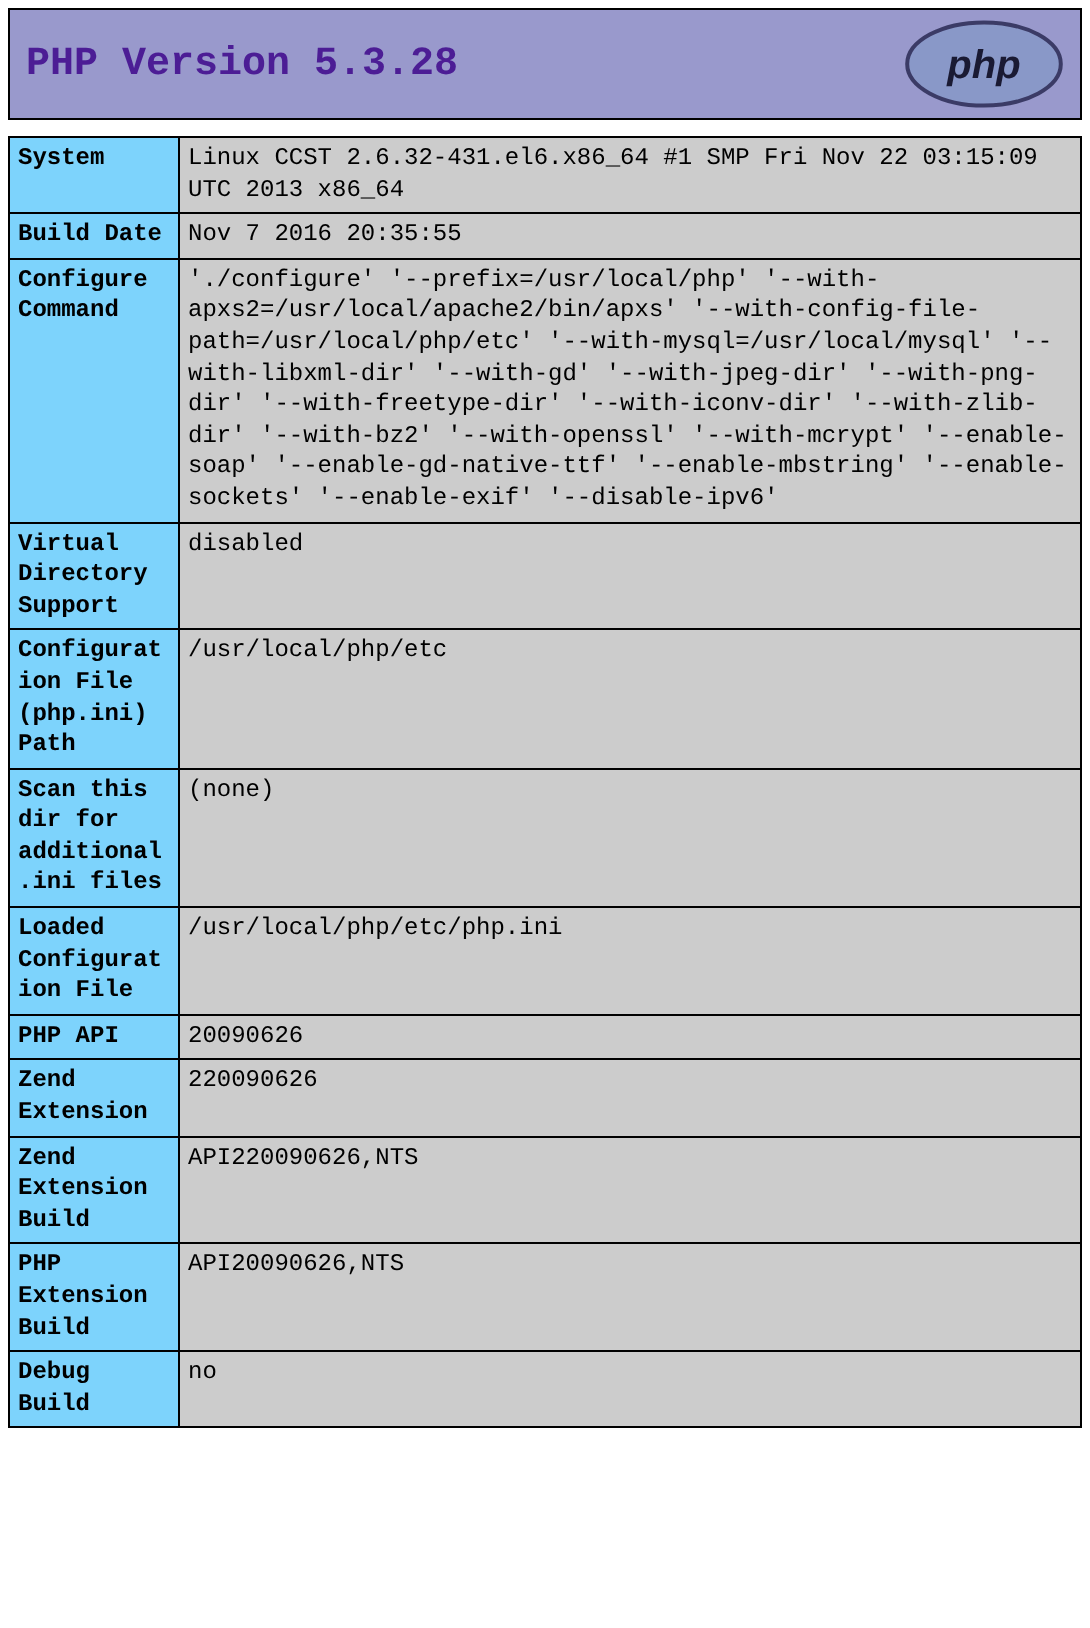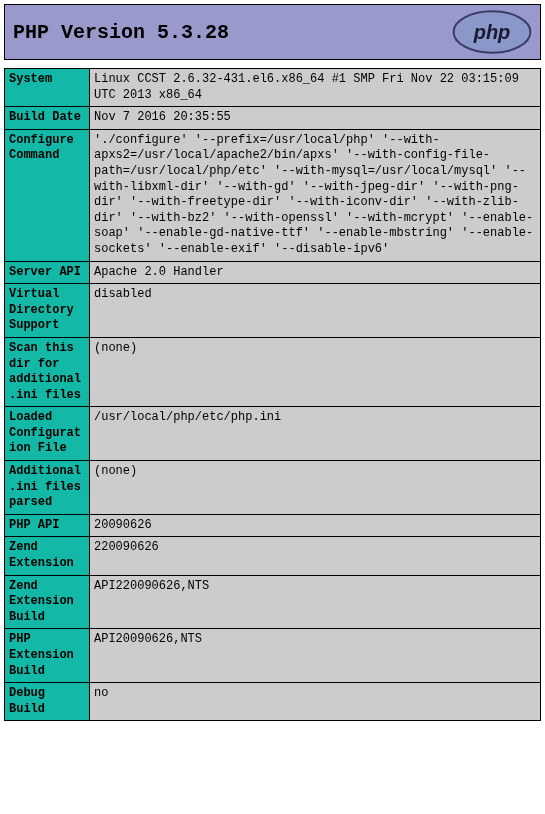--- a/index.html
+++ b/index.html
@@ -21,21 +21,21 @@
     align-items: center;
     justify-content: space-between;
     height: 56px;
     box-sizing: border-box;
   }
   .header h1 {
     font-size: 20px;
     font-weight: bold;
     margin: 0;
     font-family: "Bitstream Vera Sans Mono", "Courier New", monospace;
-    color: #000000;
+    color: #4c1d95;
   }
   .logo {
     width: 80px;
     height: 44px;
     display: flex;
     align-items: center;
     justify-content: flex-end;
   }
   table.info {
     border-collapse: collapse;
@@ -46,21 +46,21 @@
     border: 1px solid #000;
     padding: 3px 4px;
     text-align: left;
     vertical-align: top;
     word-wrap: break-word;
     font-family: "Bitstream Vera Sans Mono", "Courier New", monospace;
     font-size: 12px;
     line-height: 1.3;
   }
   table.info th {
-    background: #14b8a6;
+    background: #7dd3fc;
     font-weight: bold;
     width: 76px;
   }
   table.info td {
     background: #cccccc;
   }
 </style>
 </head>
 <body>
 
@@ -82,38 +82,34 @@
       </tr>
       <tr>
         <th>Build Date</th>
         <td>Nov 7 2016 20:35:55</td>
       </tr>
       <tr>
         <th>Configure Command</th>
         <td>'./configure' '--prefix=/usr/local/php' '--with-apxs2=/usr/local/apache2/bin/apxs' '--with-config-file-path=/usr/local/php/etc' '--with-mysql=/usr/local/mysql' '--with-libxml-dir' '--with-gd' '--with-jpeg-dir' '--with-png-dir' '--with-freetype-dir' '--with-iconv-dir' '--with-zlib-dir' '--with-bz2' '--with-openssl' '--with-mcrypt' '--enable-soap' '--enable-gd-native-ttf' '--enable-mbstring' '--enable-sockets' '--enable-exif' '--disable-ipv6'</td>
       </tr>
       <tr>
-        <th>Server API</th>
-        <td>Apache 2.0 Handler</td>
+        <th>Virtual Directory Support</th>
+        <td>disabled</td>
       </tr>
       <tr>
-        <th>Virtual Directory Support</th>
-        <td>disabled</td>
+        <th>Configuration File (php.ini) Path</th>
+        <td>/usr/local/php/etc</td>
       </tr>
       <tr>
         <th>Scan this dir for additional .ini files</th>
         <td>(none)</td>
       </tr>
       <tr>
         <th>Loaded Configuration File</th>
         <td>/usr/local/php/etc/php.ini</td>
-      </tr>
-      <tr>
-        <th>Additional .ini files parsed</th>
-        <td>(none)</td>
       </tr>
       <tr>
         <th>PHP API</th>
         <td>20090626</td>
       </tr>
       <tr>
         <th>Zend Extension</th>
         <td>220090626</td>
       </tr>
       <tr>

